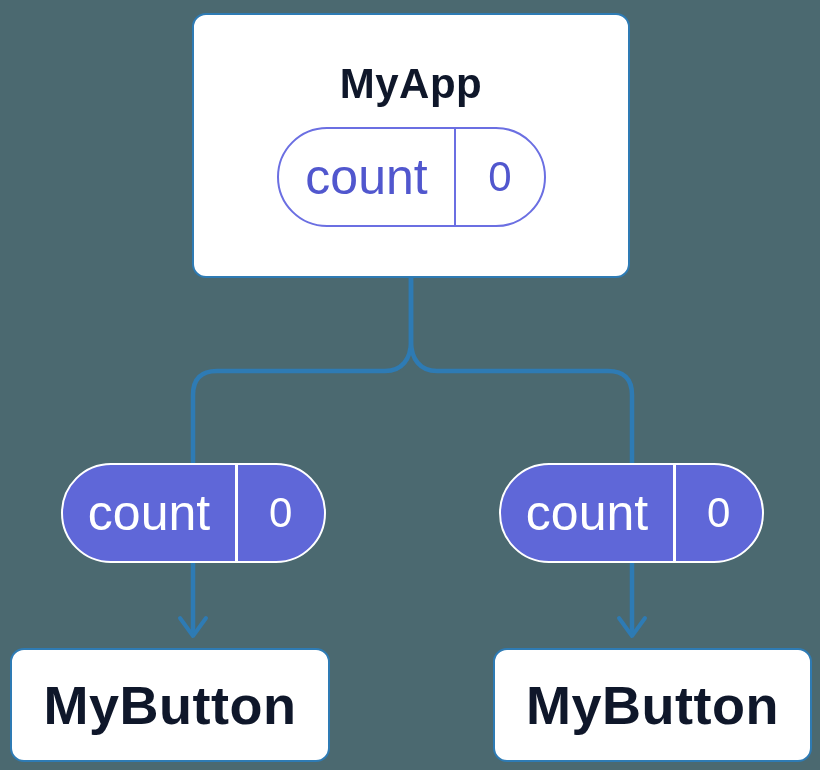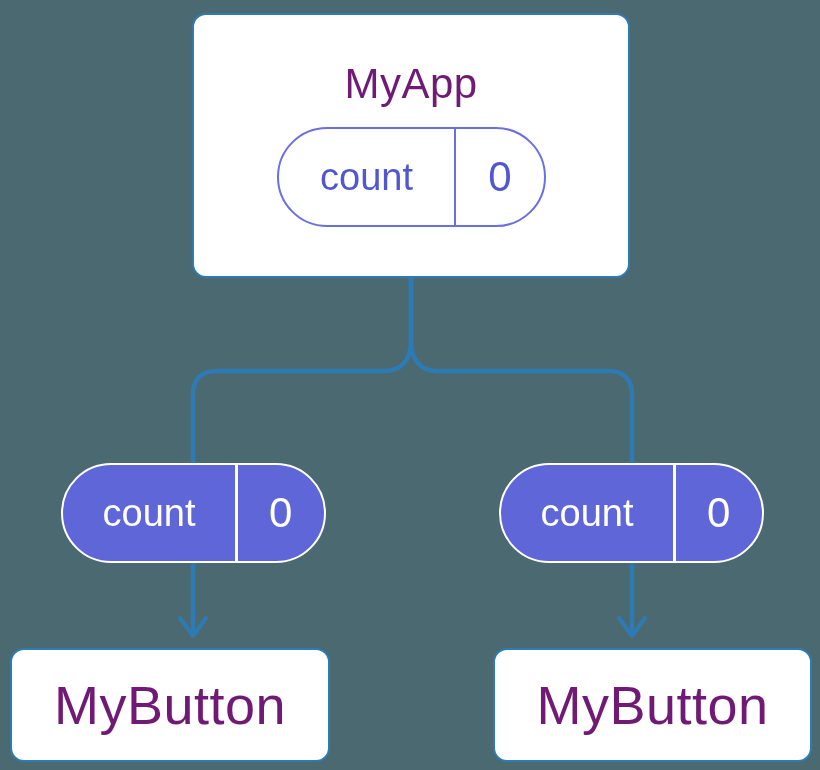--- a/index.html
+++ b/index.html
@@ -43,22 +43,22 @@
   .root-card { left: 192px; top: 13px; width: 438px; height: 265px; }
   .child-card {
     display: flex;
     align-items: center;
     justify-content: center;
   }
   .child-card-left  { left: 10px;  top: 648px; width: 320px; height: 114px; }
   .child-card-right { left: 493px; top: 648px; width: 319px; height: 114px; }
 
   .card-title {
-    color: #701a75;
-    font-weight: 400;
+    color: #0f172a;
+    font-weight: 700;
     letter-spacing: 0.5px;
   }
   .root-card .card-title {
     margin-top: 45px;
     text-align: center;
     font-size: 42px;
   }
   .child-card .card-title { font-size: 54px; }
 
   .pill {
@@ -84,21 +84,21 @@
     color: #FFFFFF;
   }
   .pill-solid-left  { left: 61px;  top: 463px; }
   .pill-solid-right { left: 499px; top: 463px; }
 
   .pill-label {
     width: 172px;
     display: flex;
     align-items: center;
     justify-content: center;
-    font-size: 38px;
+    font-size: 50px;
   }
   .pill-outline .pill-label { width: 175px; }
   .pill-divider { width: 2.5px; background: #FFFFFF; }
   .pill-outline .pill-divider { width: 2px; background: #6B6FE2; }
   .pill-value {
     flex: 1;
     display: flex;
     align-items: center;
     justify-content: center;
     font-size: 42px;

